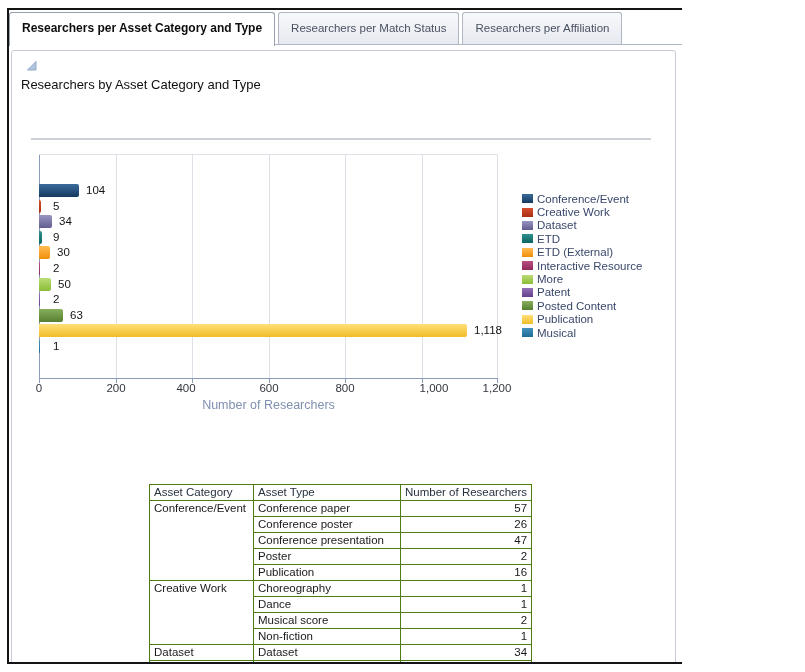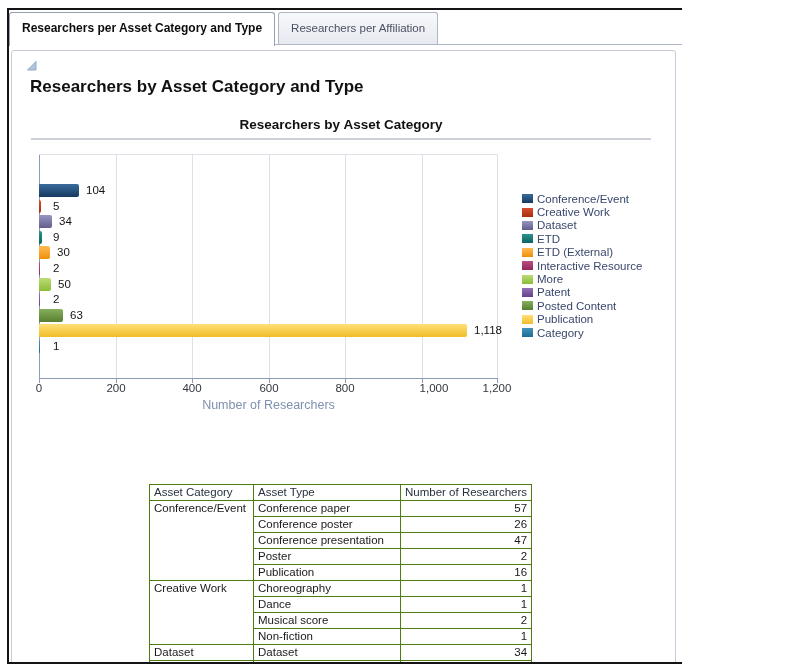--- a/index.html
+++ b/index.html
@@ -13,21 +13,21 @@
   .tab{box-sizing:border-box;height:32px;line-height:30px;padding:0 12px;
        border:1px solid #AFB7C4;border-bottom:0;border-radius:3px 3px 0 0;
        background:linear-gradient(#F8F9FB,#E6E9F0);color:#4A5160;font-size:11.5px;
        white-space:nowrap;cursor:default;}
   .tab.active{position:relative;z-index:2;height:34px;background:#fff;
        border-color:#97A0B0;font-weight:bold;color:#0E0E0E;font-size:12px;}
   
   .panel{position:absolute;left:2px;top:40px;width:663px;height:613px;
          border:1px solid #C5CBD7;border-radius:3px 3px 0 0;background:#fff;}
   .collapse-tri{position:absolute;left:13px;top:8px;}
-  .heading{position:absolute;left:18px;top:26px;font-size:17px;font-weight:bold;color:#111;}
+  .heading{position:absolute;left:9px;top:26px;font-size:13px;font-weight:normal;color:#111;}
   .chart-title{position:absolute;left:19px;top:66px;width:620px;text-align:center;
                font-size:13.5px;font-weight:bold;color:#111;}
   .chart-underline{position:absolute;left:19px;top:87px;width:620px;height:2px;background:#CBD0D9;}
   .plot{position:absolute;left:27px;top:103px;width:459px;height:223px;
         border-top:1px solid #DEE1E8;border-bottom:1px solid #8C9CB8;}
   .gridline{position:absolute;top:0;bottom:0;width:1px;background:#DEE1E8;}
   .gridline.axis{background:#8C9CB8;}
   .tickmark{position:absolute;bottom:-5px;width:1px;height:4px;background:#8C9CB8;}
   .bar{position:absolute;left:0;height:13px;border-radius:0 2px 2px 0;}
   .bar-label{position:absolute;font-size:11.5px;color:#141414;line-height:13px;}
@@ -49,31 +49,31 @@
 </style>
 </head>
 <body>
 
 <div id="screen">
   <div class="frame">
 
     <div class="tabline"></div>
     <div class="tabbar">
         <div class="tab active">Researchers per Asset Category and Type</div>
+        <div class="tab">Researchers per Match Status</div>
         <div class="tab">Researchers per Affiliation</div>
       </div>
 
     <div class="panel">
       <svg class="collapse-tri" width="13" height="13" viewBox="0 0 13 13">
         <path d="M11 2.5 L11 11 L2.5 11 Z" fill="#B2C5DD" stroke="#90AAC9" stroke-width="1"></path>
       </svg>
 
       <div class="heading">Researchers by Asset Category and Type</div>
 
-      <div class="chart-title">Researchers by Asset Category</div>
       <div class="chart-underline"></div>
 
       <div class="plot">
           <div class="gridline axis" style="left: 0px;"></div>
           <div class="tickmark" style="left: 0px;"></div>
           <div class="gridline" style="left: 77px;"></div>
           <div class="tickmark" style="left: 77px;"></div>
           <div class="gridline" style="left: 153px;"></div>
           <div class="tickmark" style="left: 153px;"></div>
           <div class="gridline" style="left: 230px;"></div>
@@ -144,21 +144,21 @@
           <div class="legend-row">
             <span class="legend-swatch" style="background: linear-gradient(rgb(134, 175, 94), rgb(87, 127, 48));"></span>
             <span class="legend-label">Posted Content</span>
           </div>
           <div class="legend-row">
             <span class="legend-swatch" style="background: linear-gradient(rgb(255, 223, 120), rgb(239, 189, 39));"></span>
             <span class="legend-label">Publication</span>
           </div>
           <div class="legend-row">
             <span class="legend-swatch" style="background: linear-gradient(rgb(68, 147, 189), rgb(31, 107, 150));"></span>
-            <span class="legend-label">Category</span>
+            <span class="legend-label">Musical</span>
           </div>
         </div>
 
       <table class="datatable">
         <colgroup>
             <col style="width:104px">
             <col style="width:147px">
             <col style="width:128px">
           </colgroup>
         <thead>
@@ -214,20 +214,20 @@
             </tr>
             <tr>
               <td></td>
               <td></td>
               <td></td>
             </tr>
           </tbody>
       </table>
     <div class="xtick" style="left: -3px;">0</div>
         <div class="xtick" style="left: 74px;">200</div>
-        <div class="xtick" style="left: 150px;">400</div>
+        <div class="xtick" style="left: 144px;">400</div>
         <div class="xtick" style="left: 227px;">600</div>
         <div class="xtick" style="left: 303px;">800</div>
         <div class="xtick" style="left: 392px;">1,000</div>
         <div class="xtick" style="left: 455px;">1,200</div>
       </div>
   </div>
 </div>
 
 </body></html>

